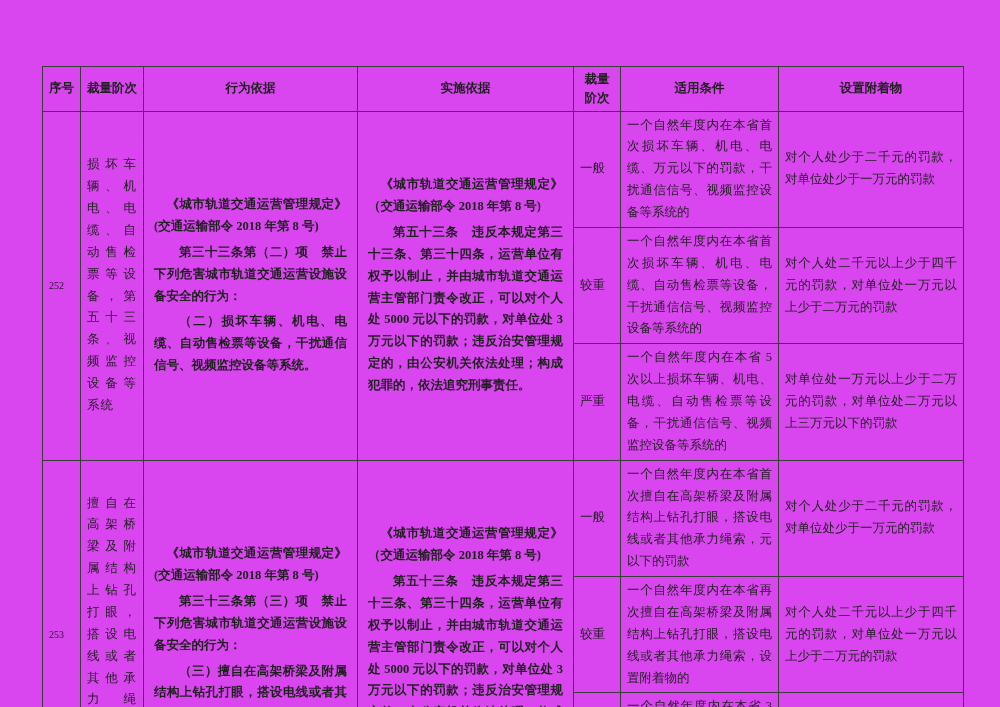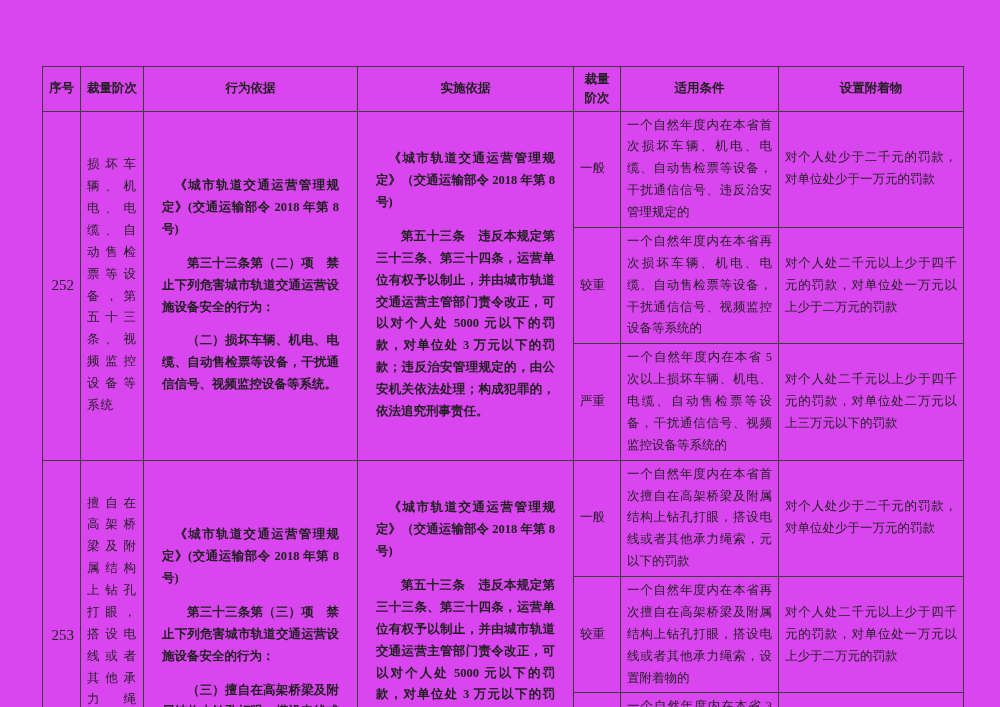--- a/index.html
+++ b/index.html
@@ -33,29 +33,29 @@
     overflow: hidden;
   }
   th {
     font-weight: bold;
     font-size: 12.5px;
     text-align: center;
     padding: 4px 2px;
     line-height: 1.5;
   }
   th.cljc { padding: 0 10px; }
-  td.c-seq { text-align: right; font-size: 15px; margin-left: 31px; }
+  td.c-seq { text-align: left; font-size: 10px; margin-left: 31px; }
   td.c-behavior {
     text-align: justify;
     text-justify: inter-character;
     padding: 6px 7px;
     letter-spacing: 1px;
   }
   td.c-basis { padding: 4px 8px; vertical-align: middle; }
-  td.c-basis p { margin: 12px; text-align: justify; text-justify: inter-ideograph; }
+  td.c-basis p { margin: 4px; text-align: justify; text-justify: inter-ideograph; }
   td.c-basis p.para-title { font-weight: bold; text-indent: 1em; }
   td.c-basis p.para-body { text-indent: 2em; font-weight: bold; }
   td.c-tier { text-align: left; padding: 2px; }
   td.c-cond, td.c-std {
     text-align: justify;
     text-justify: inter-ideograph;
     padding: 5px 8px;
   }
   .footer-pagenum {
     position: absolute;
@@ -99,32 +99,32 @@
       <td class="c-basis" rowspan="3">
         <p class="para-title">《城市轨道交通运营管理规定》(交通运输部令 2018 年第 8 号)</p>
         <p class="para-body">第三十三条第（二）项　禁止下列危害城市轨道交通运营设施设备安全的行为：</p>
         <p class="para-body">（二）损坏车辆、机电、电缆、自动售检票等设备，干扰通信信号、视频监控设备等系统。</p>
       </td>
       <td class="c-basis" rowspan="3">
         <p class="para-title">《城市轨道交通运营管理规定》（交通运输部令 2018 年第 8 号)</p>
         <p class="para-body">第五十三条　违反本规定第三十三条、第三十四条，运营单位有权予以制止，并由城市轨道交通运营主管部门责令改正，可以对个人处 5000 元以下的罚款，对单位处 3 万元以下的罚款；违反治安管理规定的，由公安机关依法处理；构成犯罪的，依法追究刑事责任。</p>
       </td>
       <td class="c-tier">一般</td>
-      <td class="c-cond">一个自然年度内在本省首次损坏车辆、机电、电缆、自动售检票等设备，干扰通信信号、违反治安管理规定的</td>
+      <td class="c-cond">一个自然年度内在本省首次损坏车辆、机电、电缆、万元以下的罚款，干扰通信信号、视频监控设备等系统的</td>
       <td class="c-std">对个人处少于二千元的罚款，对单位处少于一万元的罚款</td>
     </tr>
     <tr style="height:87px">
       <td class="c-tier">较重</td>
-      <td class="c-cond">一个自然年度内在本省再次损坏车辆、机电、电缆、自动售检票等设备，干扰通信信号、视频监控设备等系统的</td>
+      <td class="c-cond">一个自然年度内在本省首次损坏车辆、机电、电缆、自动售检票等设备，干扰通信信号、视频监控设备等系统的</td>
       <td class="c-std">对个人处二千元以上少于四千元的罚款，对单位处一万元以上少于二万元的罚款</td>
     </tr>
     <tr style="height:86px">
       <td class="c-tier">严重</td>
       <td class="c-cond">一个自然年度内在本省 5 次以上损坏车辆、机电、电缆、自动售检票等设备，干扰通信信号、视频监控设备等系统的</td>
-      <td class="c-std">对个人处二千元以上少于四千元的罚款，对单位处二万元以上三万元以下的罚款</td>
+      <td class="c-std">对单位处一万元以上少于二万元的罚款，对单位处二万元以上三万元以下的罚款</td>
     </tr>
 
     <tr style="height:92px">
       <td class="c-seq" rowspan="3">253</td>
       <td class="c-behavior" rowspan="3">擅自在高架桥梁及附属结构上钻孔打眼，搭设电线或者其他承力绳索，设置附着物</td>
       <td class="c-basis" rowspan="3">
         <p class="para-title">《城市轨道交通运营管理规定》(交通运输部令 2018 年第 8 号)</p>
         <p class="para-body">第三十三条第（三）项　禁止下列危害城市轨道交通运营设施设备安全的行为：</p>
         <p class="para-body">（三）擅自在高架桥梁及附属结构上钻孔打眼，搭设电线或者其他承力绳索，设置附着物。</p>
       </td>

